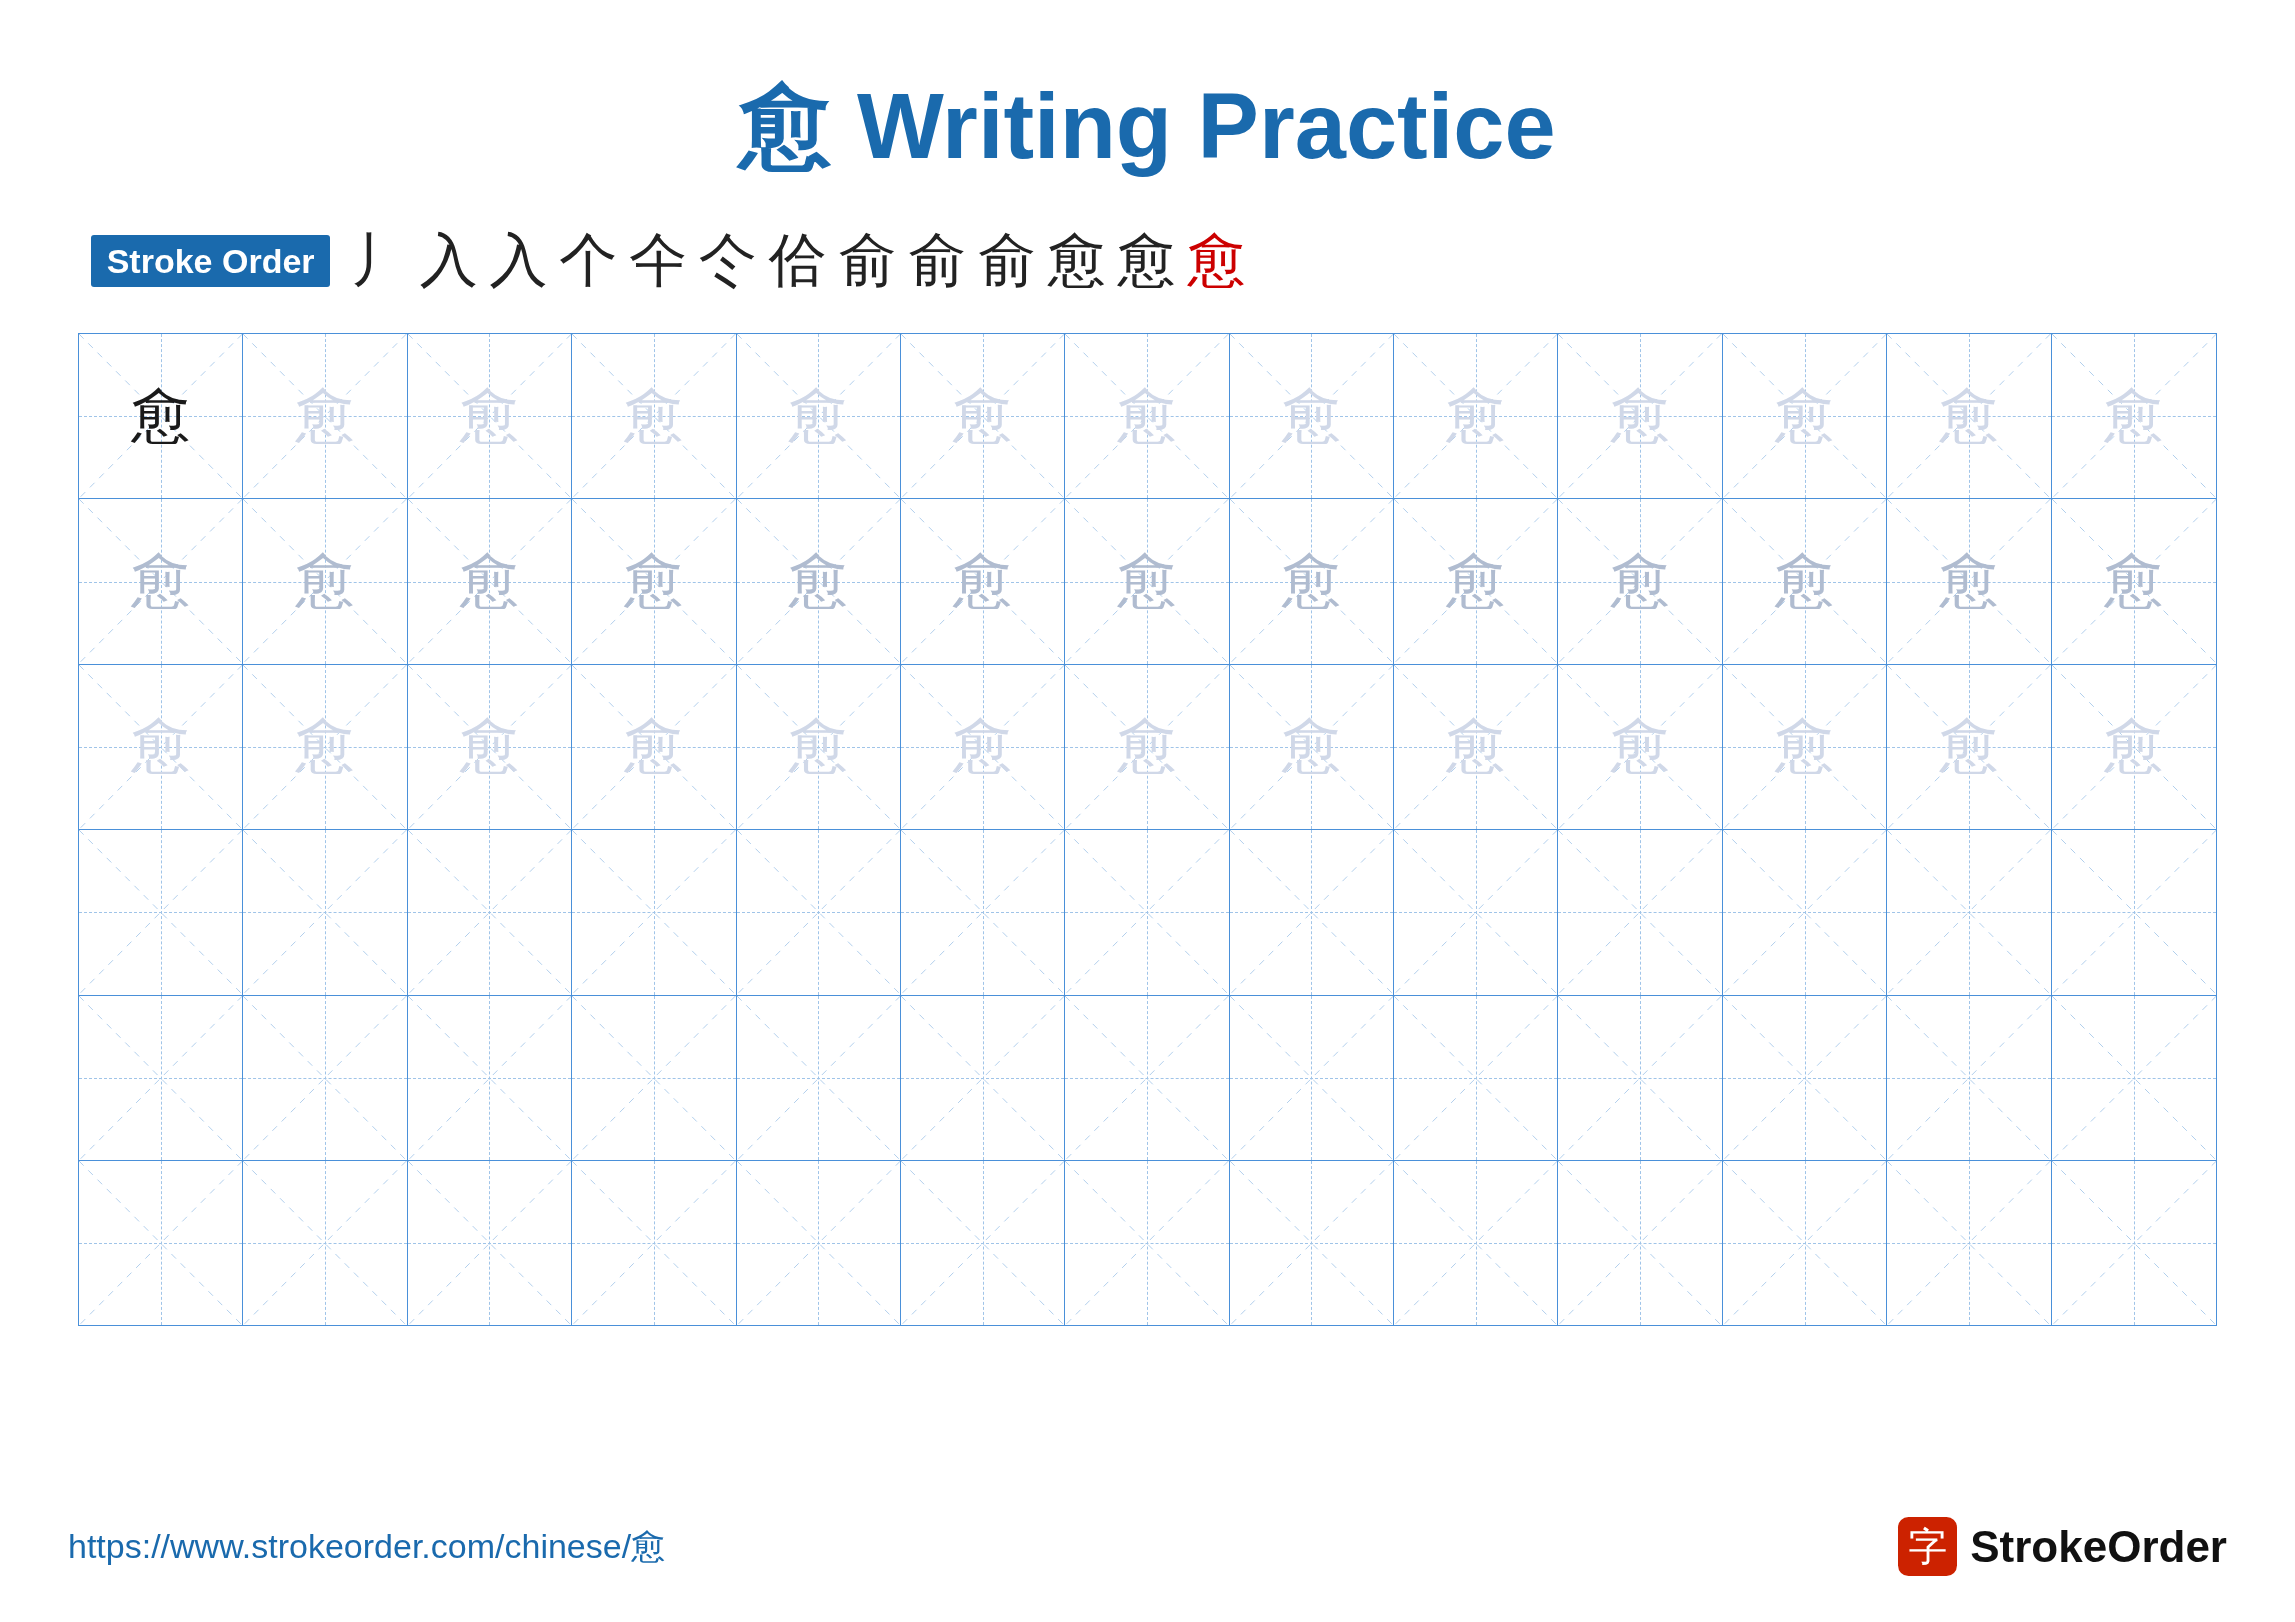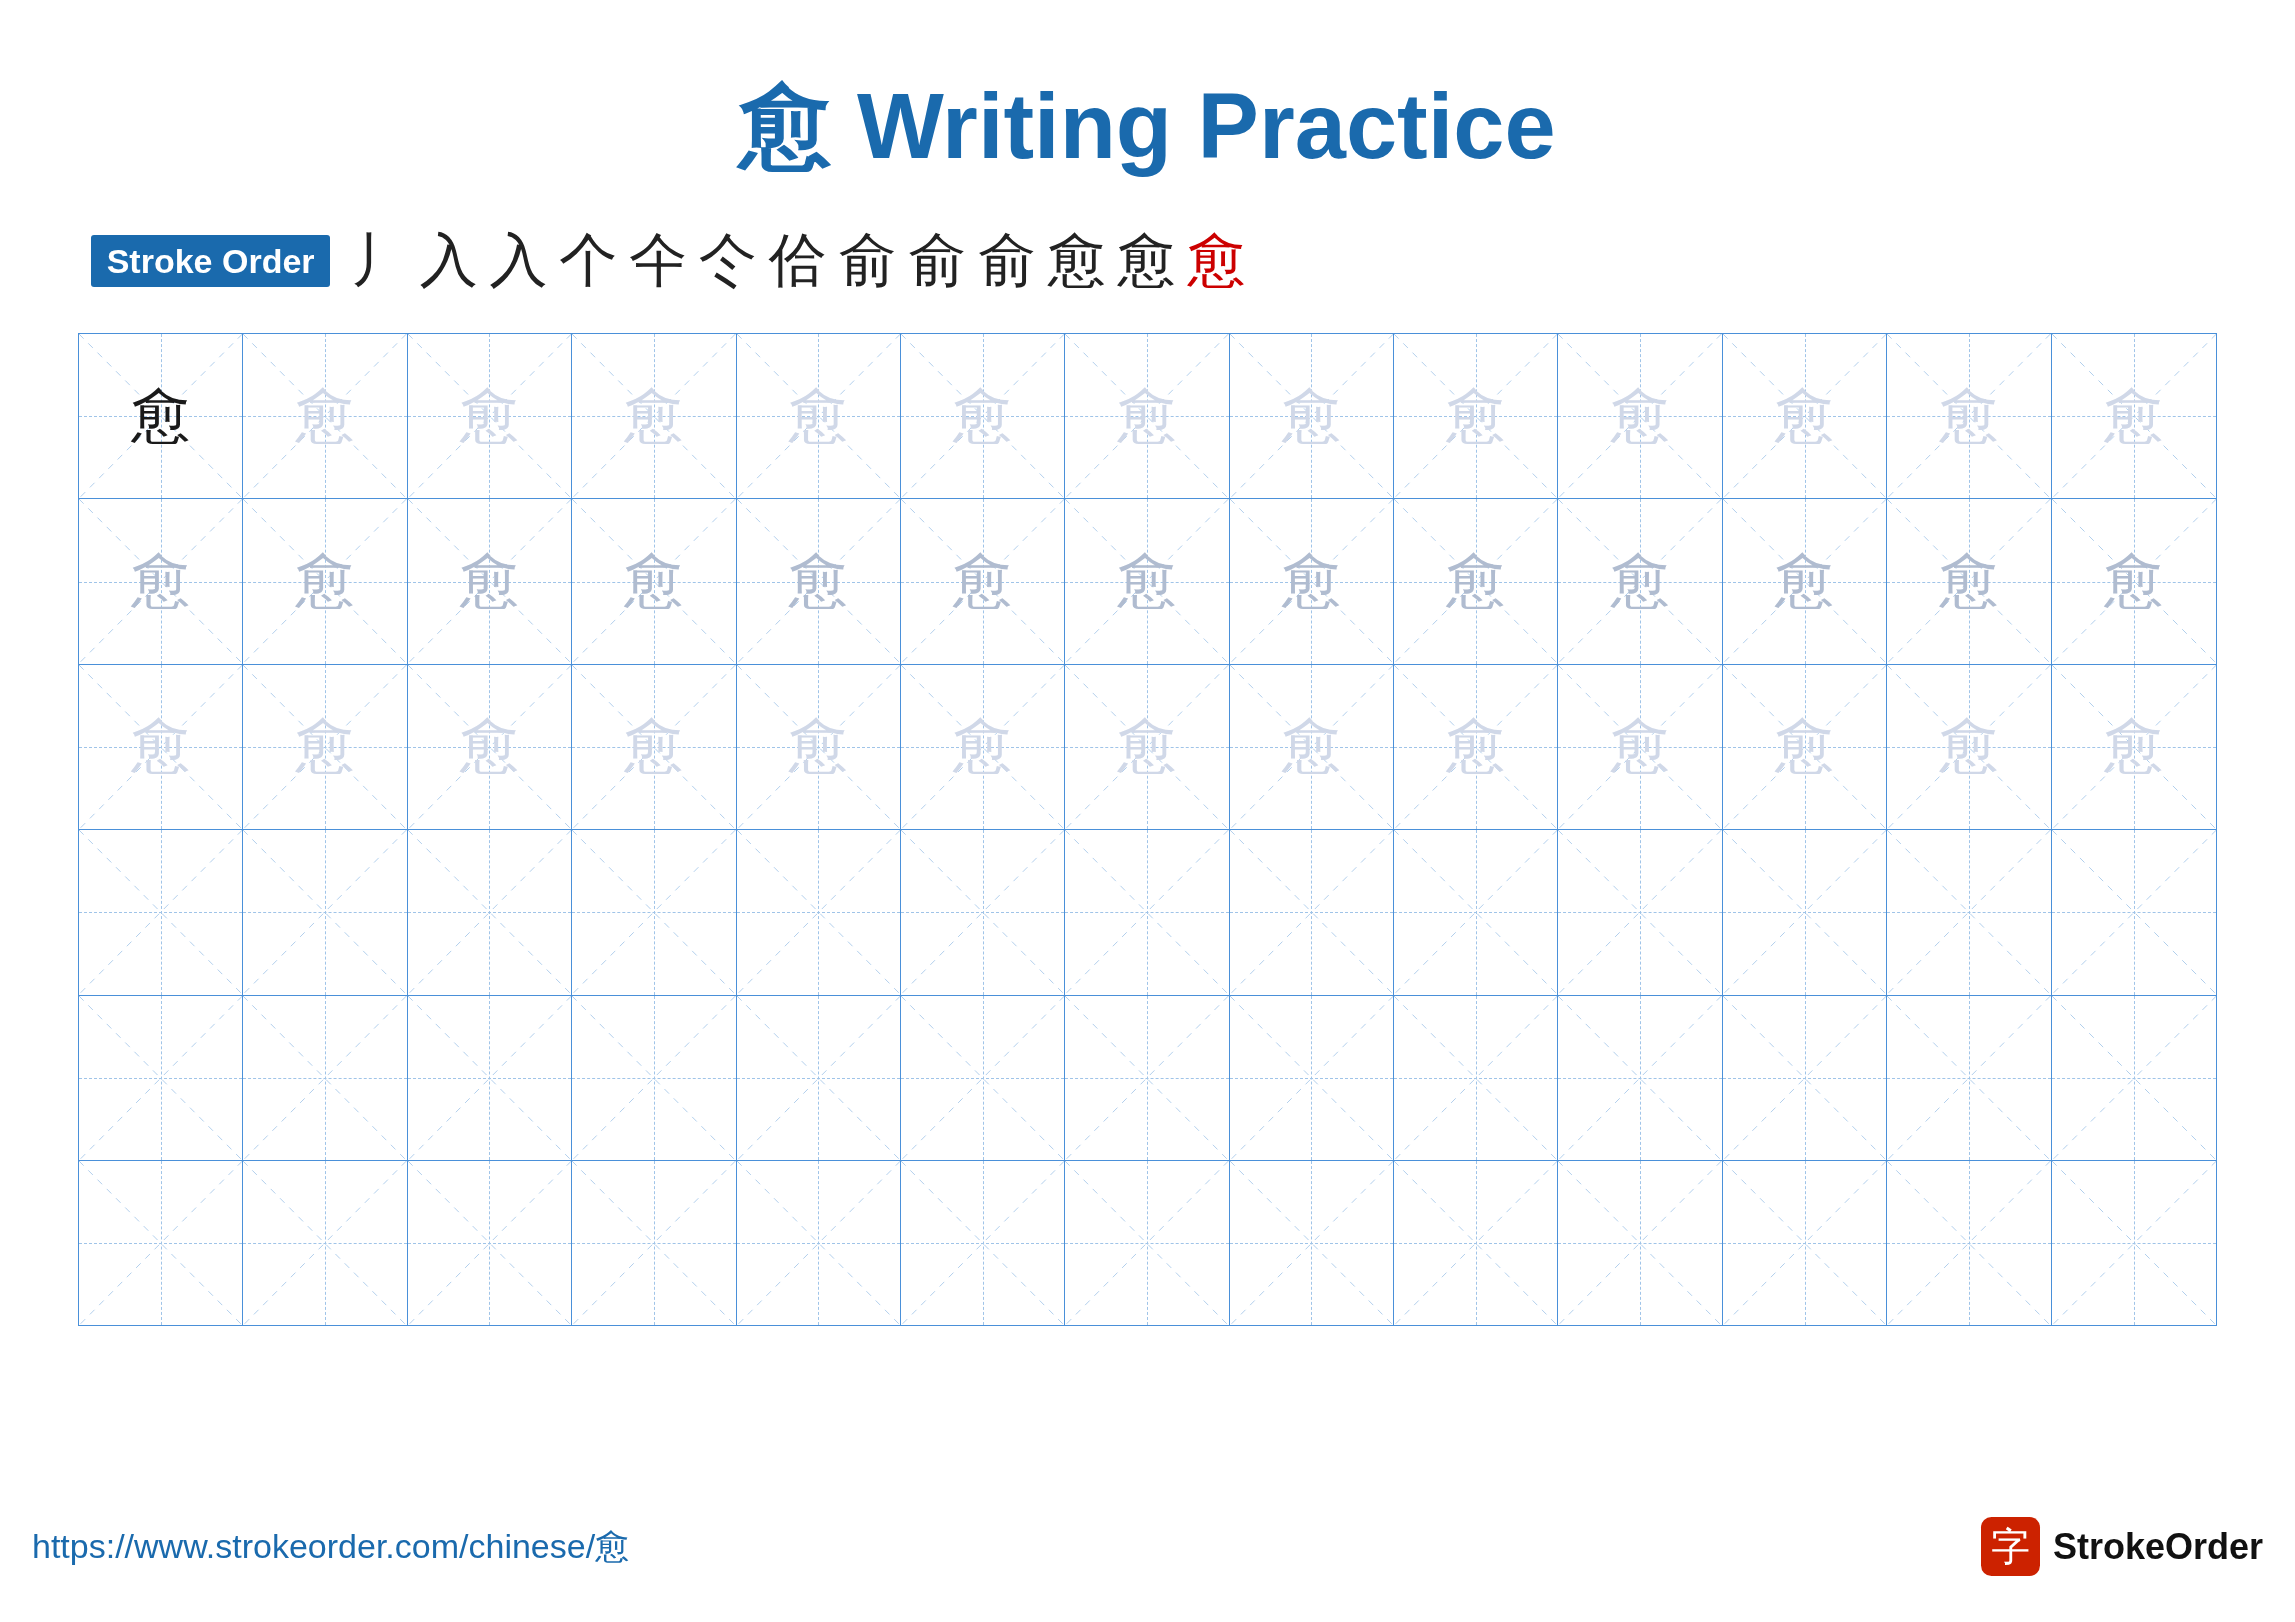--- a/index.html
+++ b/index.html
@@ -144,21 +144,21 @@
 
     
     .footer {
       position: absolute;
       bottom: 46px;
       left: 0;
       right: 0;
       display: flex;
       justify-content: space-between;
       align-items: center;
-      padding: 0 32px;
+      padding: 0 68px;
     }
     .footer-url {
       color: #1a6aad;
       font-size: 34px;
     }
     .footer-brand {
       display: flex;
       align-items: center;
       gap: 13px;
     }
@@ -168,21 +168,21 @@
       background: #cc2200;
       border-radius: 10.5px;
       display: flex;
       align-items: center;
       justify-content: center;
       color: white;
       font-size: 39px;
       font-family: serif;
     }
     .brand-name {
-      font-size: 36px;
+      font-size: 44px;
       font-weight: bold;
       color: #111;
     }
   </style>
 </head>
 <body>
 
 <div class="page">
 
   <div class="title-section">

